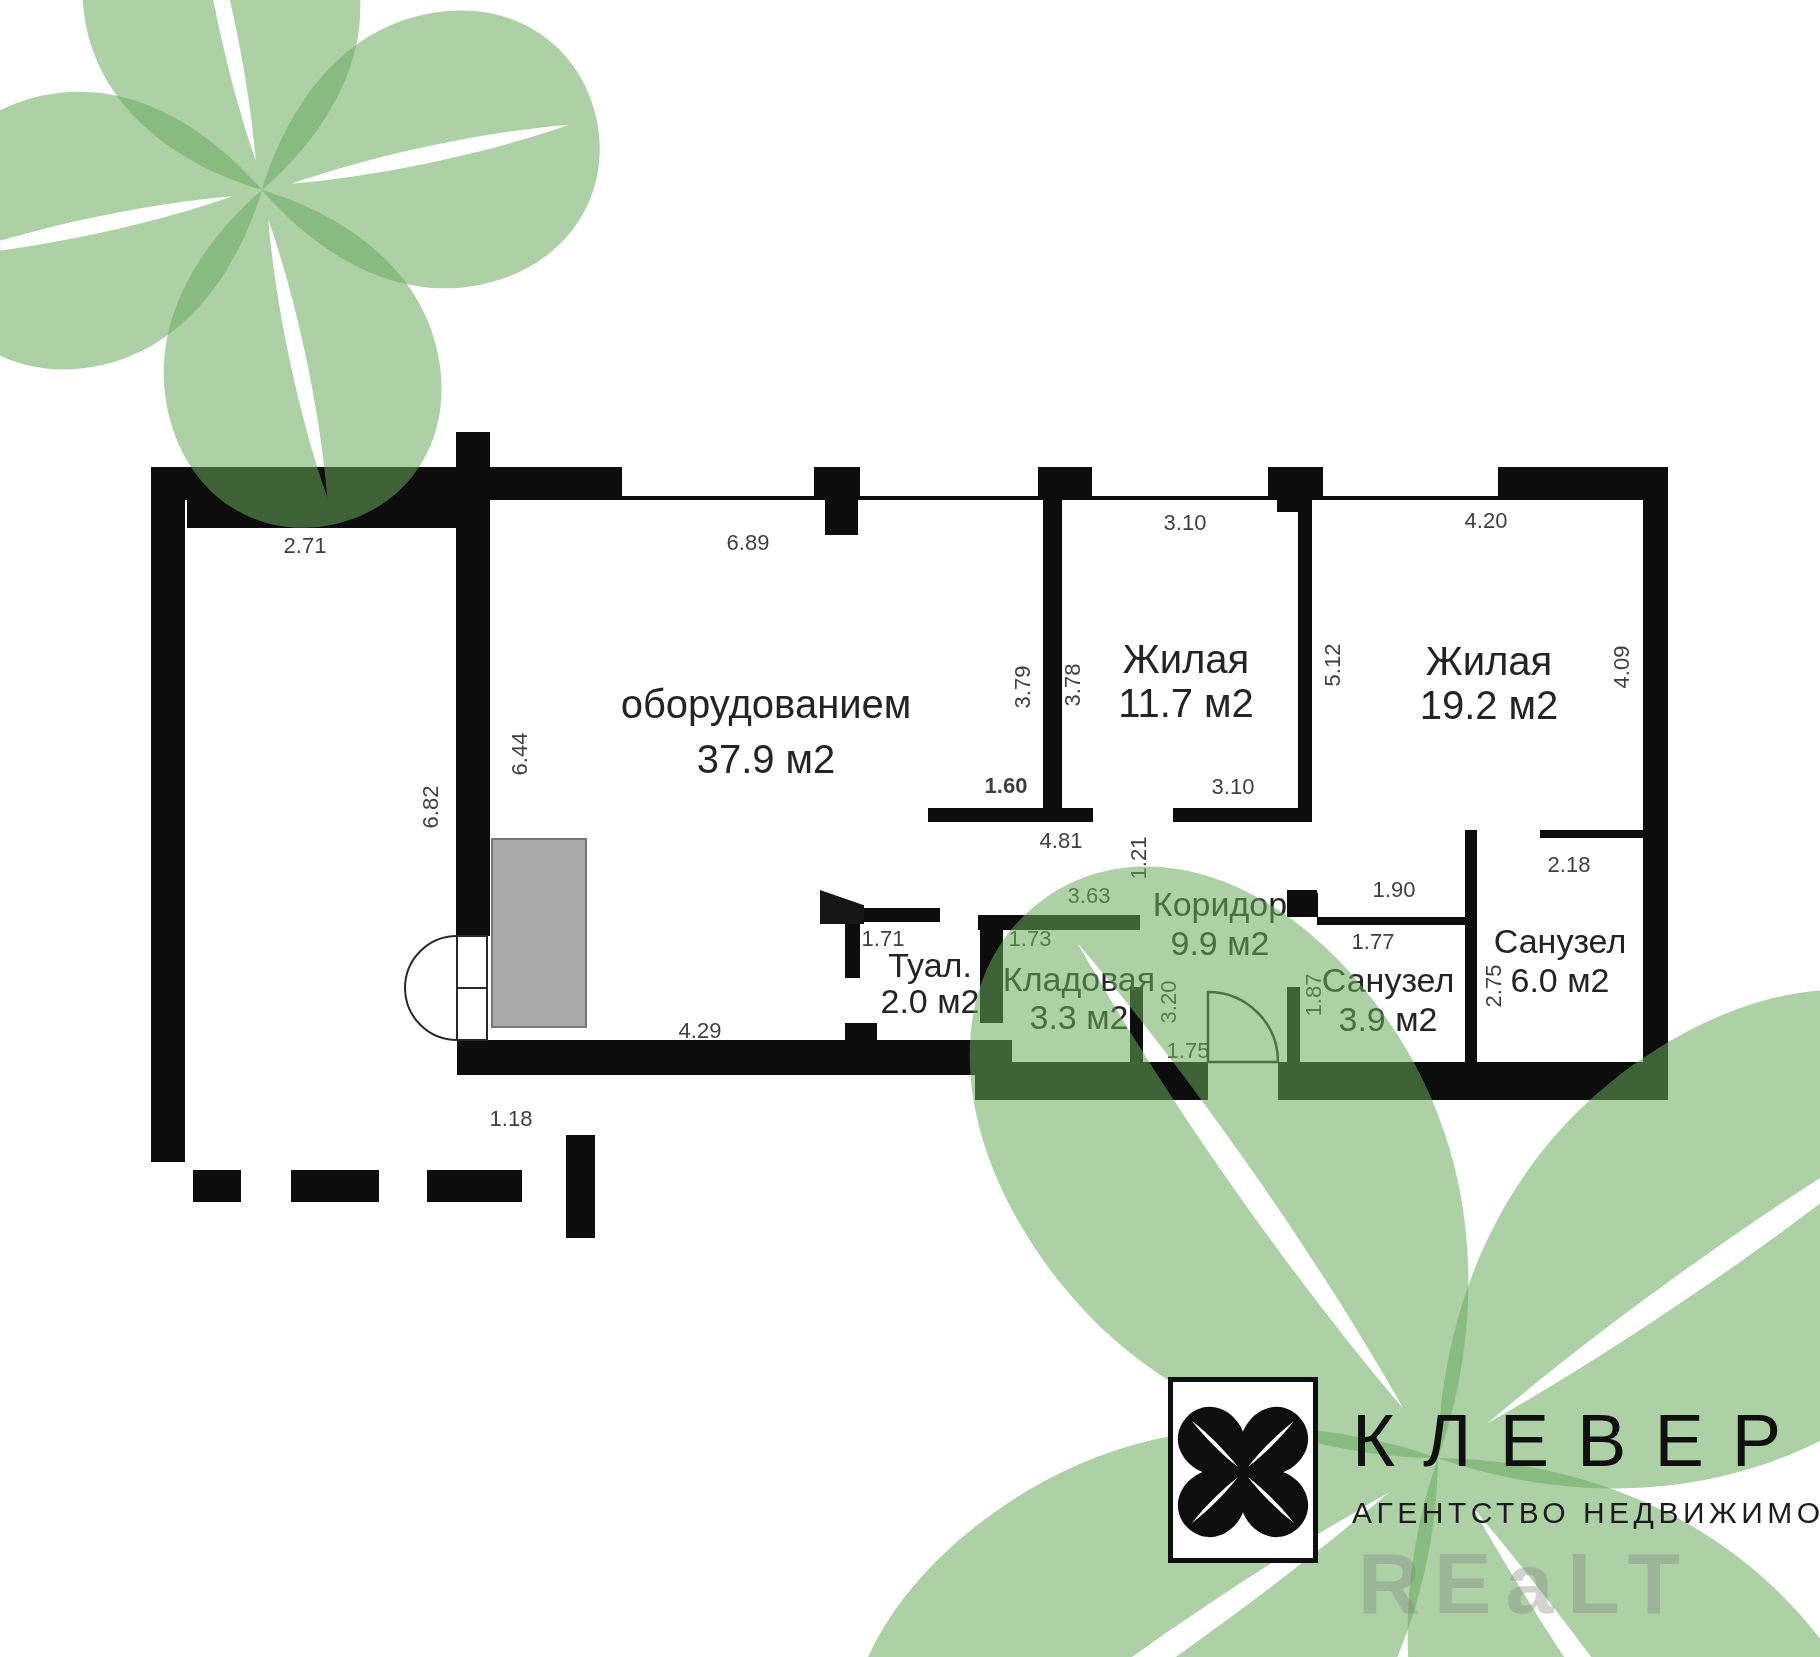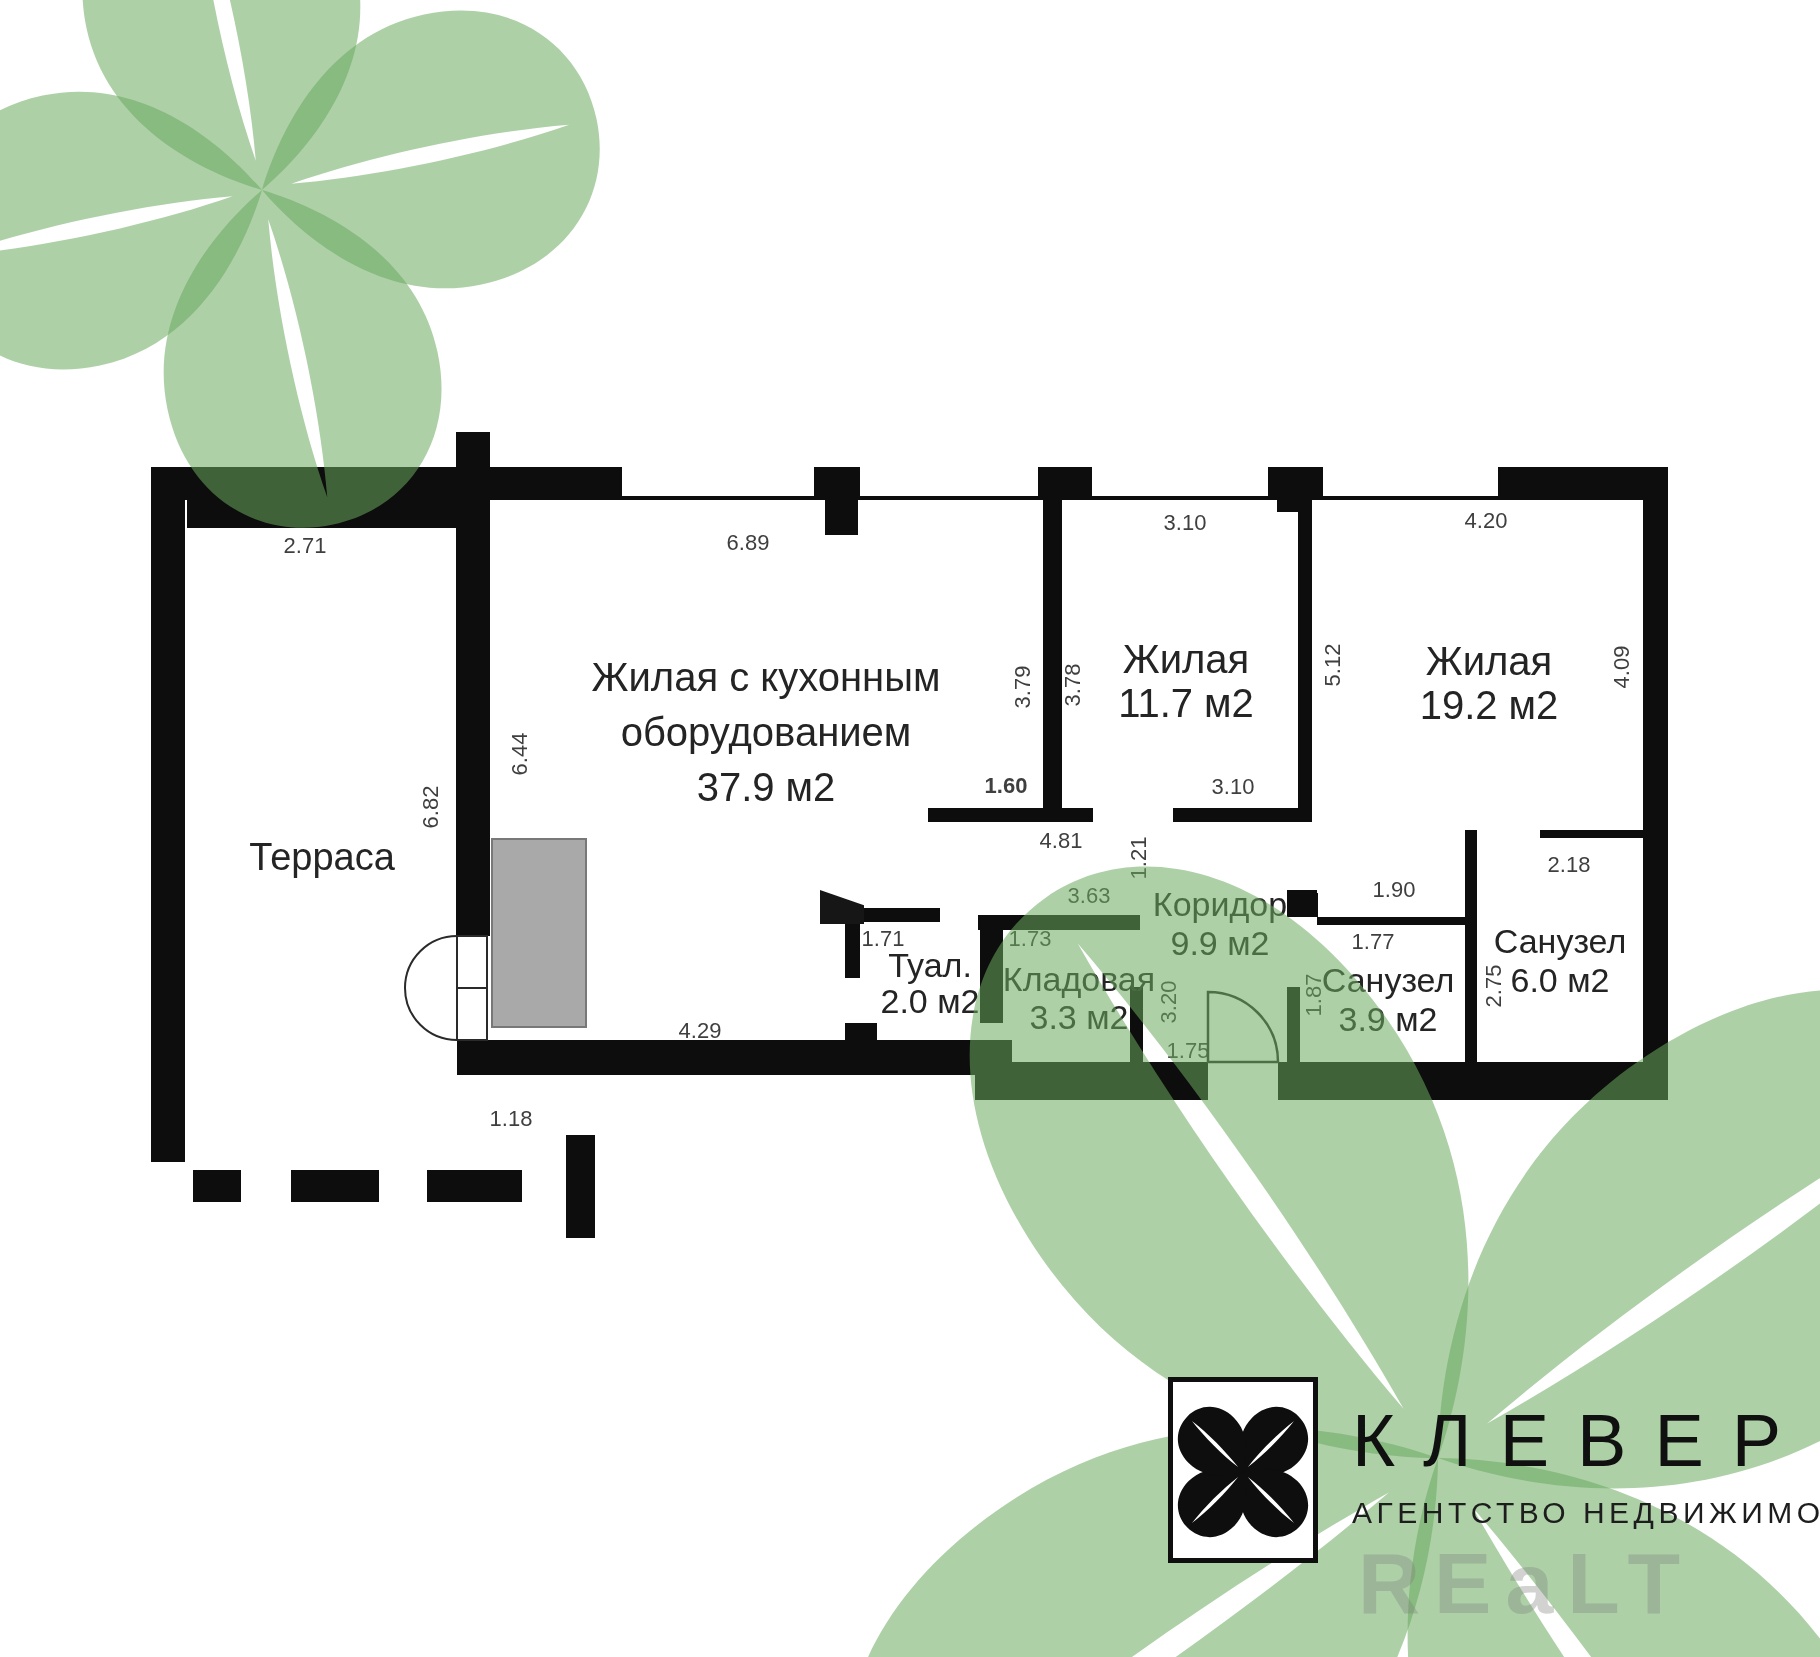--- a/index.html
+++ b/index.html
@@ -69,24 +69,22 @@
       <div class="window-sill" style="left: 622px; top: 496px; width: 192px; height: 4px;"></div>
       <div class="window-glass" style="left: 860px; top: 467px; width: 178px; height: 29px;"></div>
       <div class="window-sill" style="left: 860px; top: 496px; width: 178px; height: 4px;"></div>
       <div class="window-glass" style="left: 1092px; top: 467px; width: 176px; height: 29px;"></div>
       <div class="window-sill" style="left: 1092px; top: 496px; width: 176px; height: 4px;"></div>
       <div class="window-glass" style="left: 1323px; top: 467px; width: 175px; height: 29px;"></div>
       <div class="window-sill" style="left: 1323px; top: 496px; width: 175px; height: 4px;"></div>
       <div class="furniture" style="left: 491px; top: 838px; width: 96px; height: 190px;"></div>
       <div class="chamfer" style="left: 820px; top: 890px; width: 44px; height: 34px;"></div>
       <div class="room-label" style="left: 322px; top: 857px; font-size: 38px; line-height: 55px;">
-        <div>Терраса</div>
       </div>
       <div class="room-label" style="left: 766px; top: 732px; font-size: 40px; line-height: 55px;">
-        <div>Жилая с кухонным</div>
         <div>оборудованием</div>
         <div>37.9 м2</div>
       </div>
       <div class="room-label" style="left: 1186px; top: 681px; font-size: 40px; line-height: 44px;">
         <div>Жилая</div>
         <div>11.7 м2</div>
       </div>
       <div class="room-label" style="left: 1489px; top: 683px; font-size: 40px; line-height: 44px;">
         <div>Жилая</div>
         <div>19.2 м2</div>

